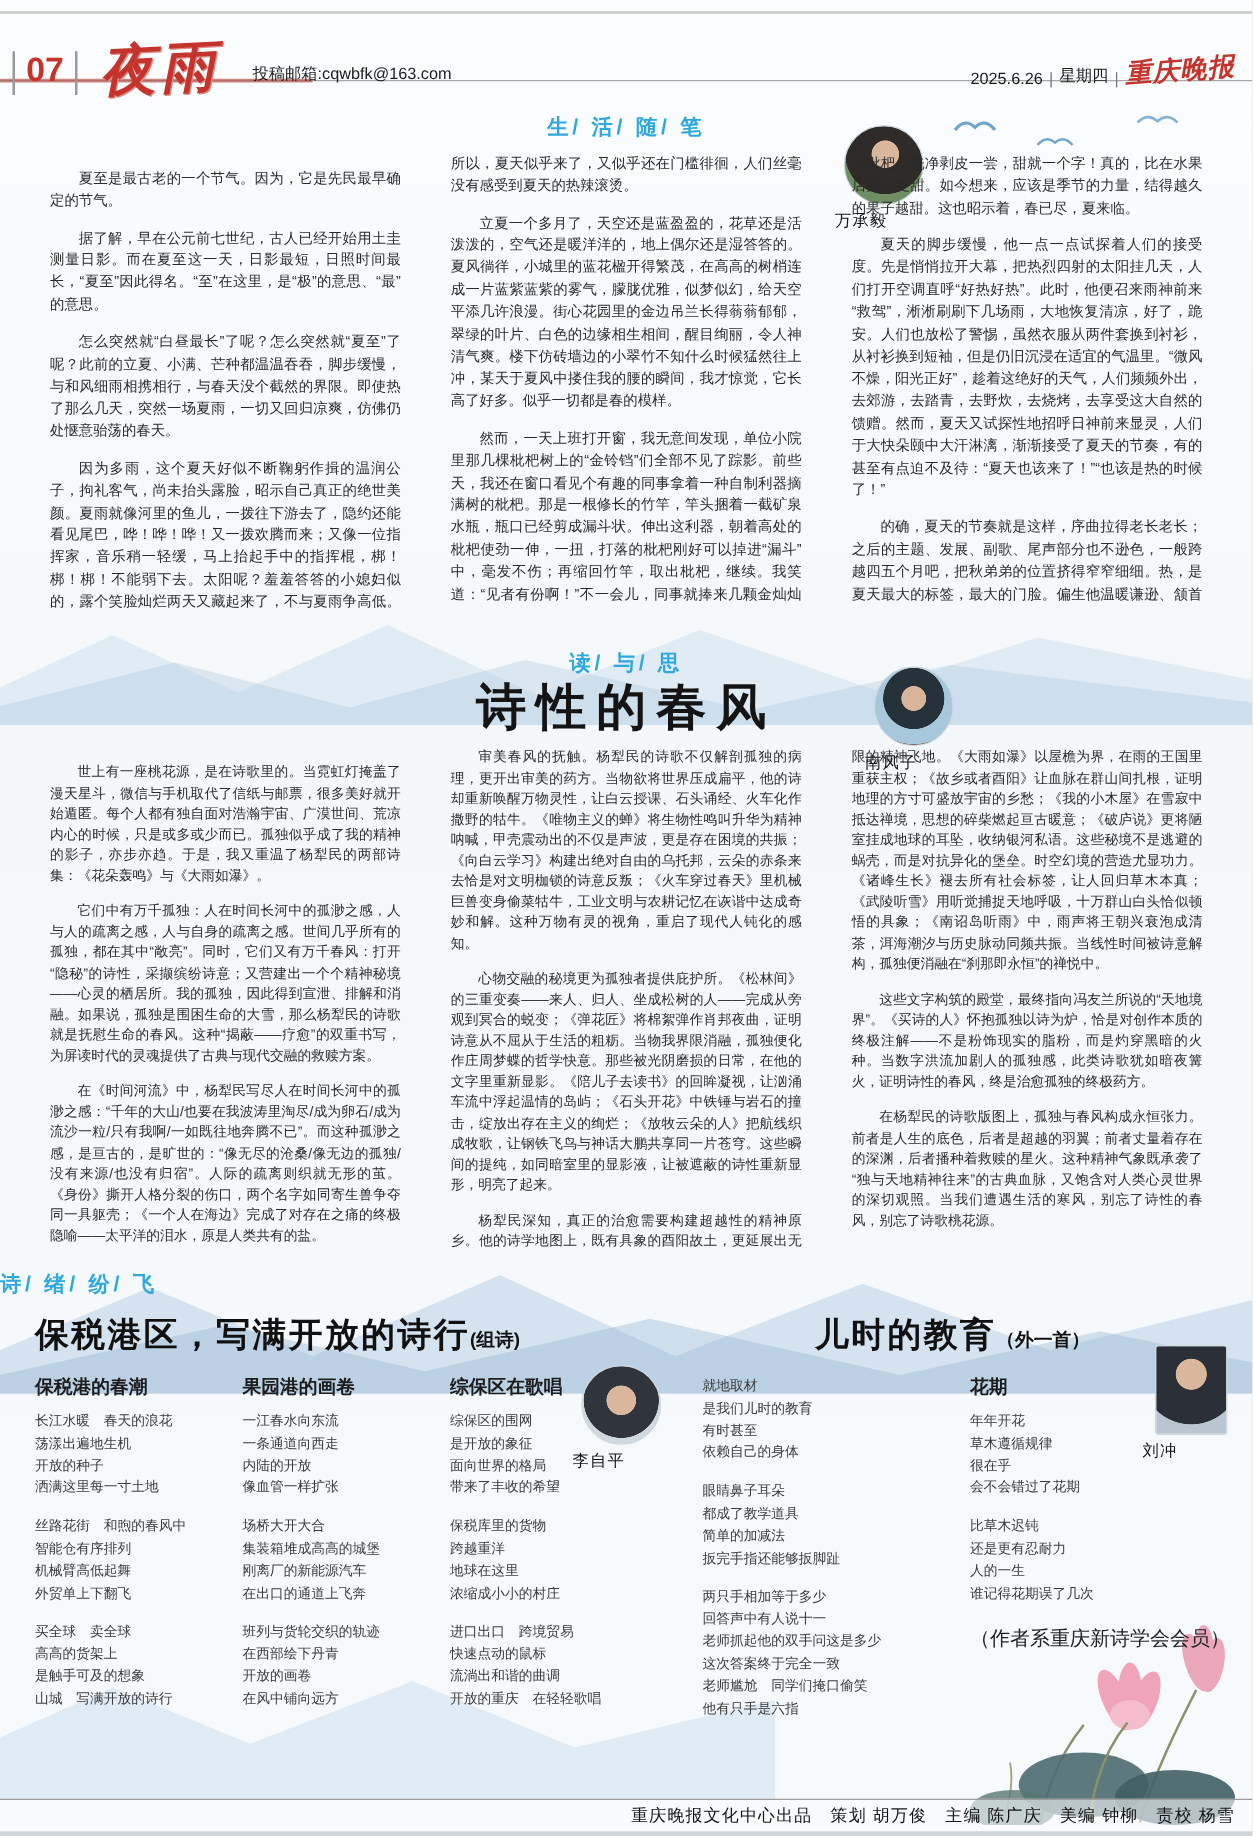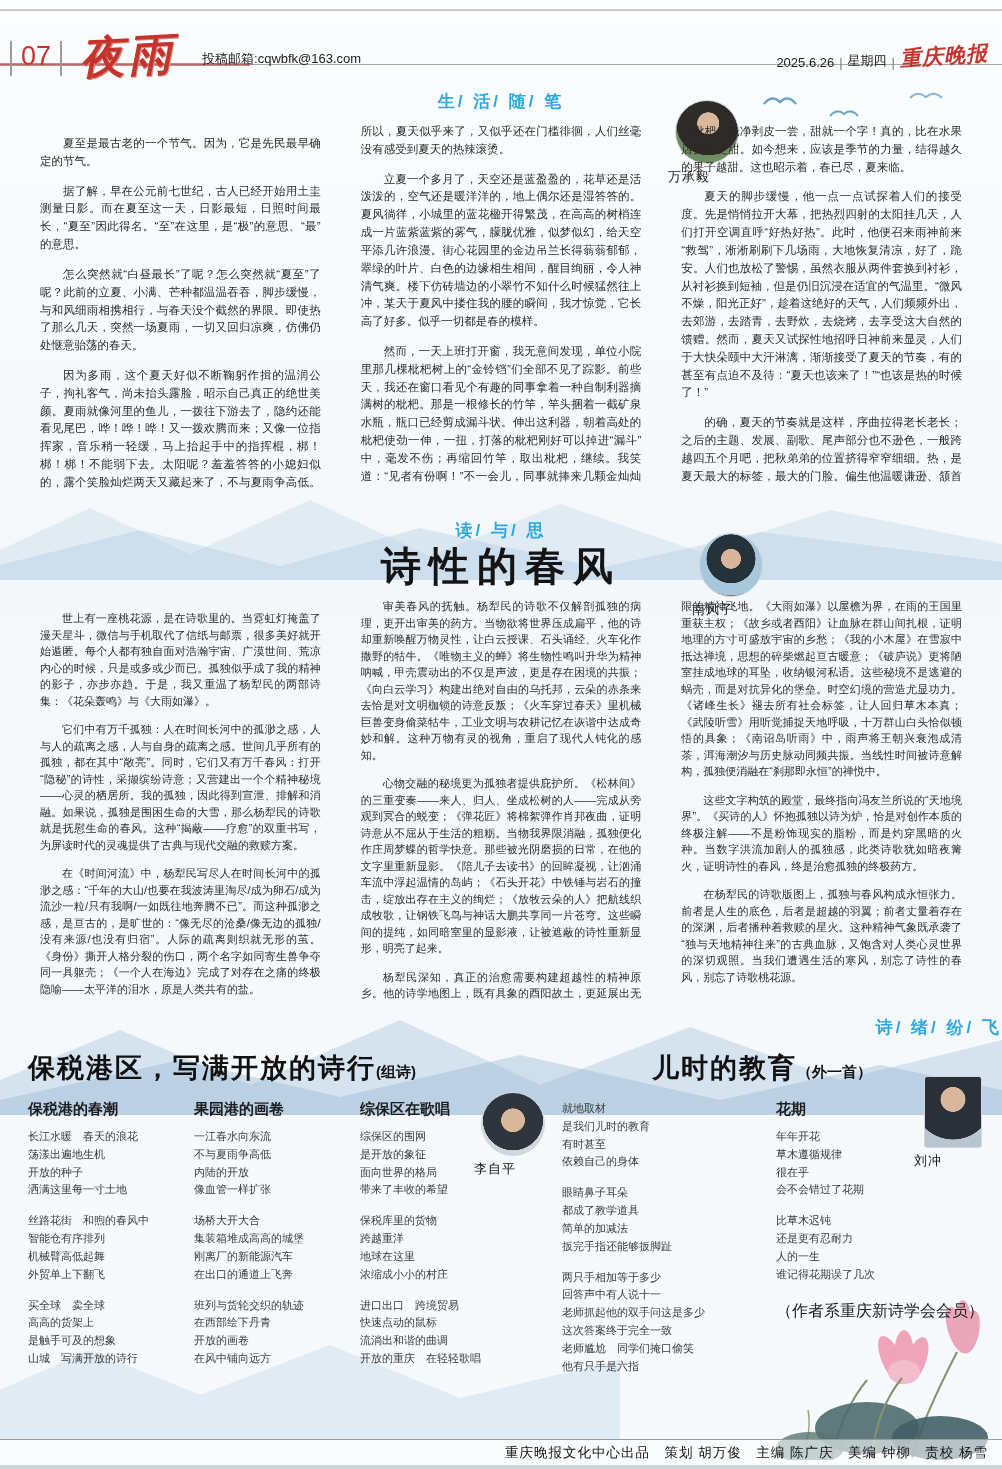--- a/index.html
+++ b/index.html
@@ -3,21 +3,21 @@
 <meta charset="utf-8">
 <style>
   html,body{margin:0;padding:0;background:#e9e9e9;}
   .page{position:relative;width:1002px;height:1469px;margin:0 auto;overflow:hidden;
         background:linear-gradient(180deg,#fbfdfe 0%,#f4f8fb 40%,#f7fafc 100%);
         font-family:"Liberation Sans",sans-serif;color:#222;}
   .art-svg{position:absolute;z-index:0;pointer-events:none;}
   
   .topline{position:absolute;top:9px;left:0;width:100%;height:2px;background:#c9c9c9;z-index:2;}
   .header{position:relative;z-index:3;height:62px;padding:14px 14px 0 10px;display:flex;align-items:flex-end;}
-  .pagenum{color:#c5342c;font-size:27px;font-weight:normal;line-height:1;padding:2px 9px 6px 9px;
+  .pagenum{color:#c5342c;font-size:27px;font-weight:bold;line-height:1;padding:2px 9px 6px 9px;
            border-left:2px solid #9a9a9a;border-right:2px solid #9a9a9a;}
   .logo{color:#c5342c;font-family:"DejaVu Serif",serif;font-weight:bold;font-style:italic;
         font-size:44px;line-height:.9;margin:0 4px 0 18px;transform:rotate(-3deg);letter-spacing:4px;
         text-shadow:1px 1px 0 #d98b84;}
   .email{font-size:13px;color:#1a1a1a;margin:0 0 8px 22px;}
   .dateline{margin-left:auto;font-size:13px;color:#1a1a1a;display:flex;align-items:flex-end;gap:5px;padding-bottom:6px;}
   .dateline .sep{color:#777;}
   .masthead{color:#c5342c;font-family:"DejaVu Serif",serif;font-style:italic;font-weight:bold;
             font-size:21px;letter-spacing:1px;transform:rotate(-4deg);padding-bottom:0;}
   .header-rule{position:absolute;top:64px;left:0;width:100%;height:1px;background:#a8a8a8;z-index:2;}
@@ -39,21 +39,21 @@
   .author-name{font-size:13px;color:#111;margin-top:4px;letter-spacing:1px;}
   
   .cols{position:relative;z-index:2;margin:10px 28px 0 28px;column-gap:16px;column-count:3;
         column-fill:auto;overflow:hidden;text-align:justify;}
   .cols-a1{height:380px;font-size:11.5px;line-height:1.55;}
   .cols-a2{height:404px;font-size:11px;line-height:1.5;}
   .cols p{margin:12px;text-indent:2em;color:#2a2a2a;}
   .attribution{margin:0;text-indent:0 !important;text-align:right;color:#2a2a2a;}
   
   .poetry{position:relative;z-index:2;height:352px;margin-top:14px;}
-  .poetry .sec-label{text-align:right;}
+  .poetry .sec-label{text-align:left;}
   .pb{position:absolute;top:34px;}
   .pb-left{left:28px;width:524px;}
   .pb-right{left:562px;width:420px;}
   .pb-title-row{position:relative;text-align:left;height:42px;}
   .poem-title{font-size:27px;font-weight:800;letter-spacing:2px;color:#111;}
   .poem-suffix{font-size:15px;font-weight:700;color:#111;}
   .pb-cols{display:flex;gap:14px;margin-top:8px;}
   .poem-col{flex:0 0 auto;}
   .poem-head{font-weight:700;font-size:15px;color:#1c1c1c;margin-bottom:9px;font-family:"Liberation Sans",sans-serif;}
   .poem-line{font-family:"DejaVu Serif",serif;font-size:11px;line-height:1.62;color:#3a3a3a;white-space:nowrap;}
@@ -201,21 +201,21 @@
                 <div class="poem-line">是触手可及的想象</div>
                 <div class="poem-line">山城　写满开放的诗行</div>
               </div>
             </div>
         </div>
         <div class="poem-col" style="width:152px;">
           <div>
               <div class="poem-head">果园港的画卷</div>
               <div class="stanza">
                 <div class="poem-line">一江春水向东流</div>
-                <div class="poem-line">不与夏雨争高低</div>
+                <div class="poem-line">一条通道向西走</div>
                 <div class="poem-line">内陆的开放</div>
                 <div class="poem-line">像血管一样扩张</div>
               </div>
               <div class="stanza">
                 <div class="poem-line">场桥大开大合</div>
                 <div class="poem-line">集装箱堆成高高的城堡</div>
                 <div class="poem-line">刚离厂的新能源汽车</div>
                 <div class="poem-line">在出口的通道上飞奔</div>
               </div>
               <div class="stanza">
@@ -244,21 +244,21 @@
               <div class="stanza">
                 <div class="poem-line">进口出口　跨境贸易</div>
                 <div class="poem-line">快速点动的鼠标</div>
                 <div class="poem-line">流淌出和谐的曲调</div>
                 <div class="poem-line">开放的重庆　在轻轻歌唱</div>
               </div>
             </div>
 
         </div>
       </div>
-      <div class="author-box" style="left:446px;top:42px;">
+      <div class="author-box" style="left:430px;top:42px;">
         <div class="photo circle ph-li"></div>
         <div class="author-name">李自平</div>
       </div>
     </div>
 
     <div class="pb pb-right">
       <div class="pb-title-row" style="padding-left:90px;">
         <span class="poem-title">儿时的教育</span><span class="poem-suffix">（外一首）</span>
       </div>
       <div class="pb-cols">

